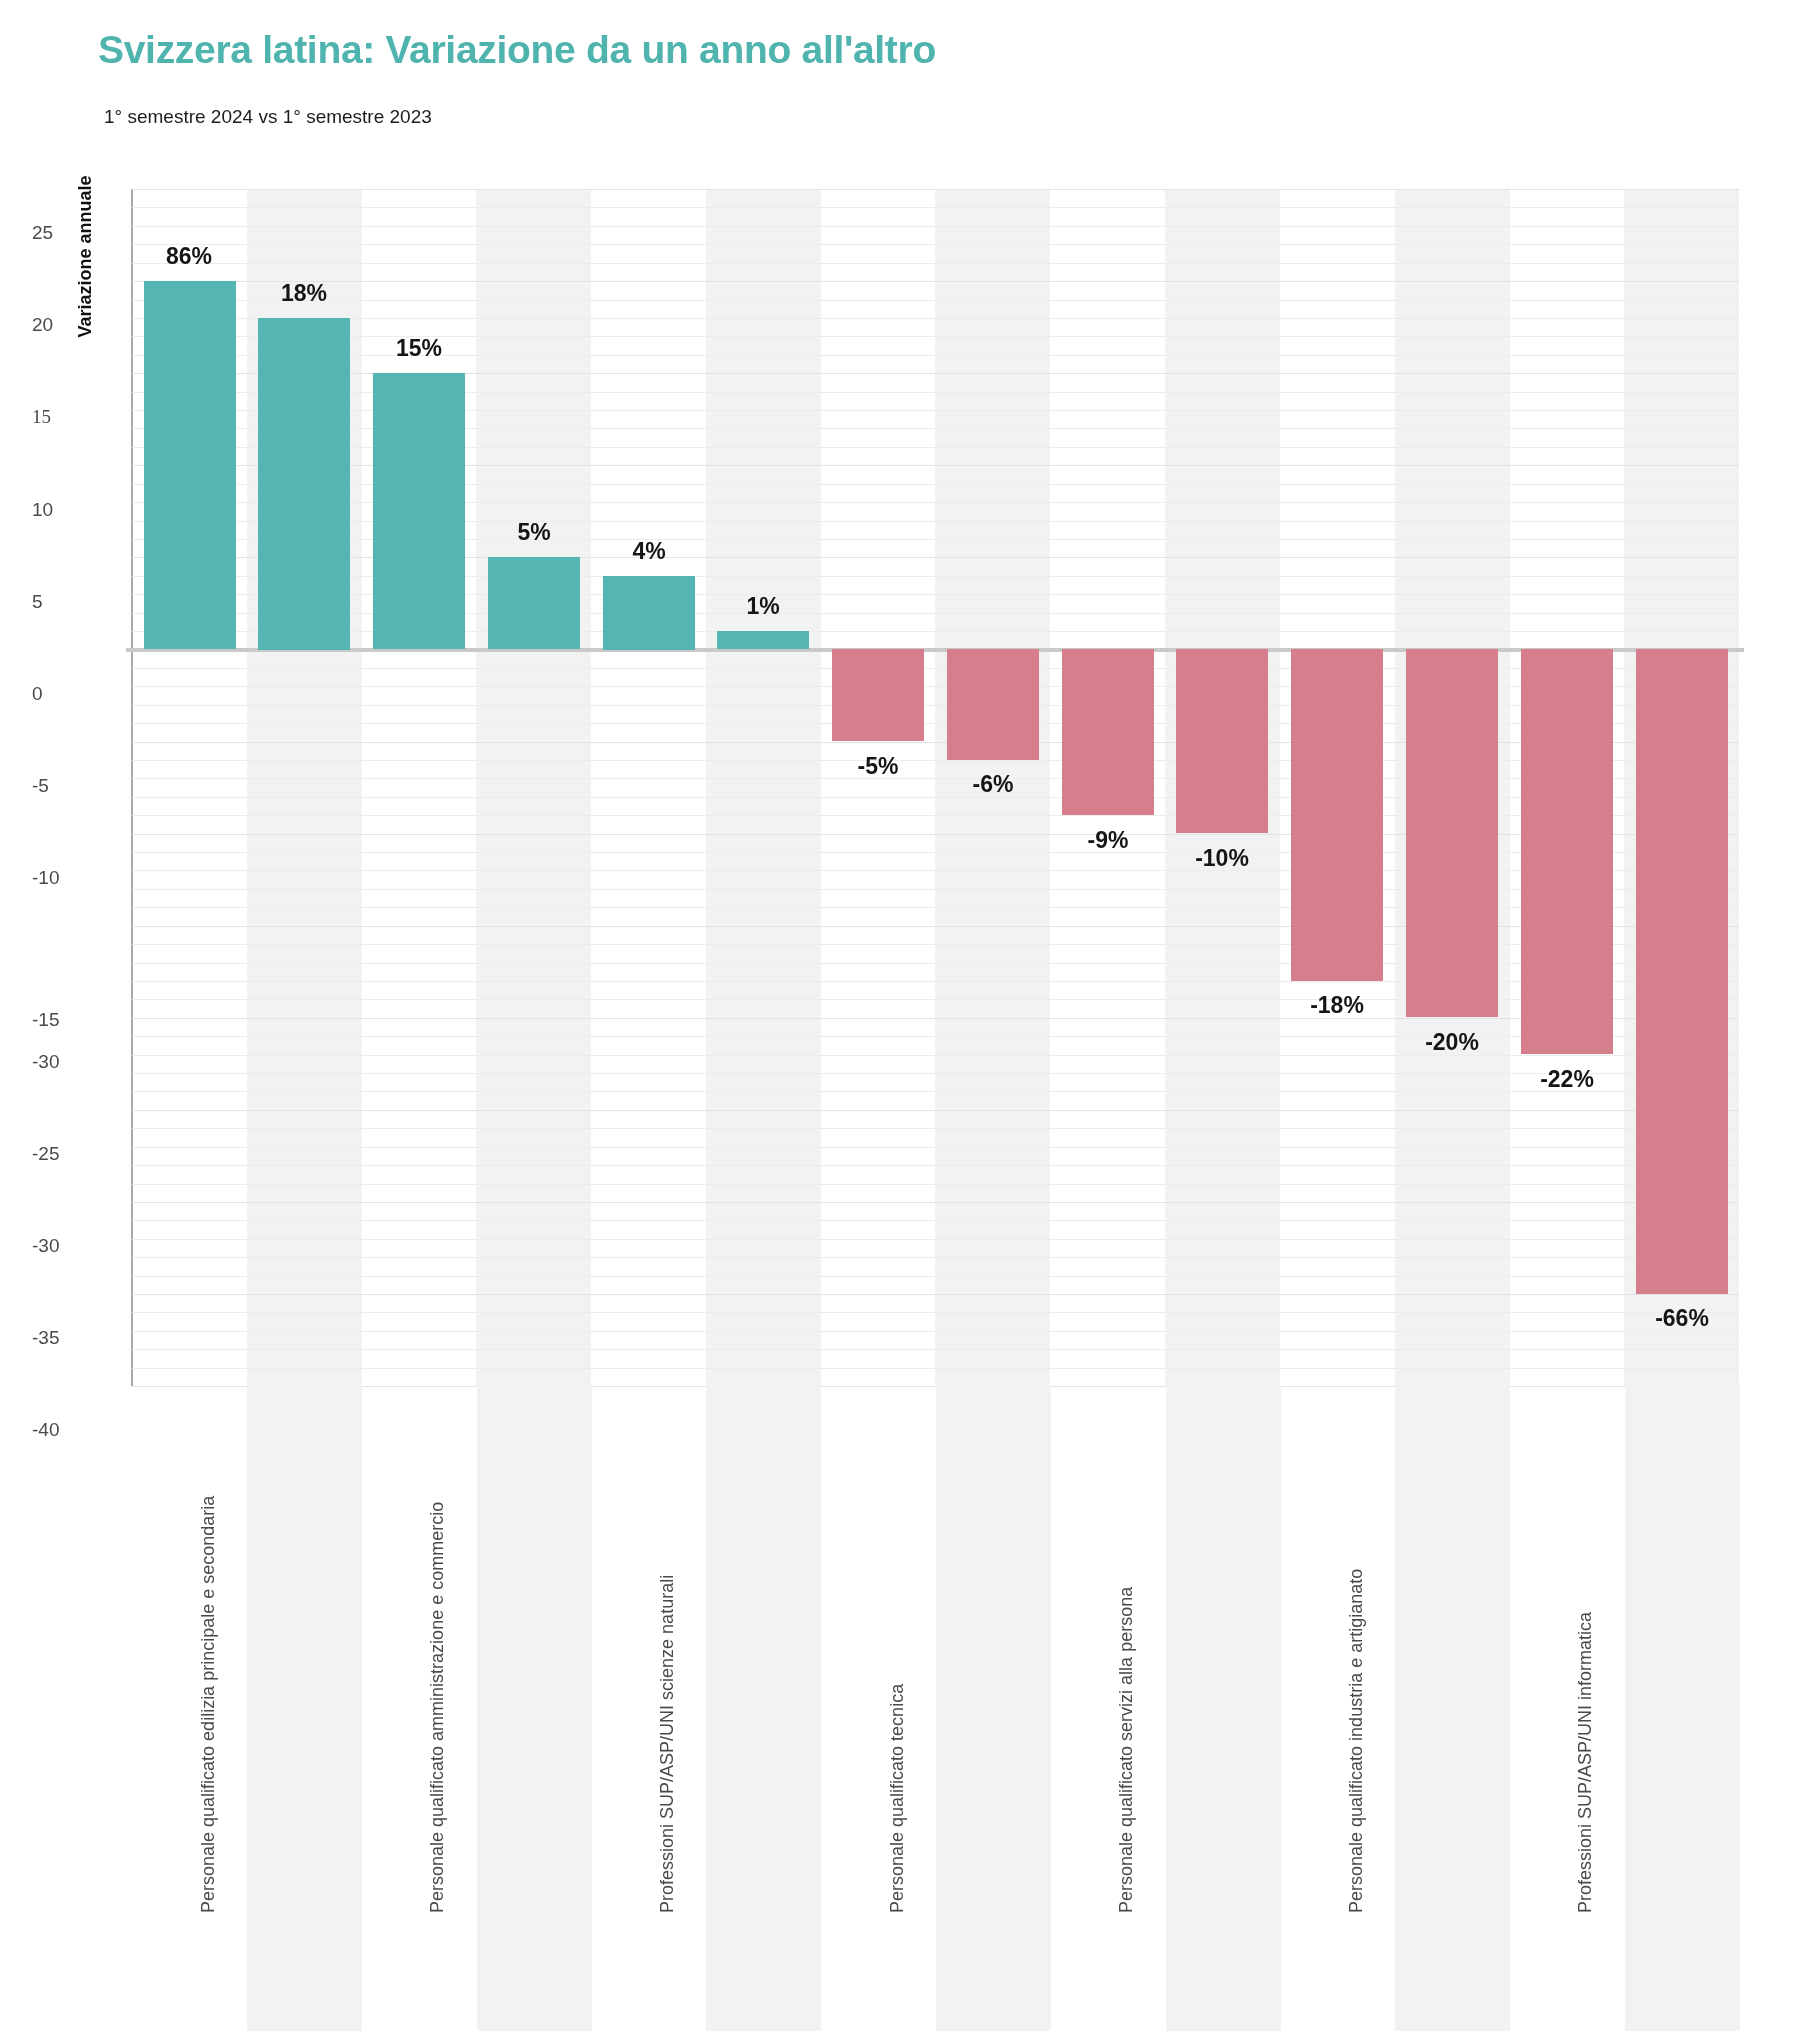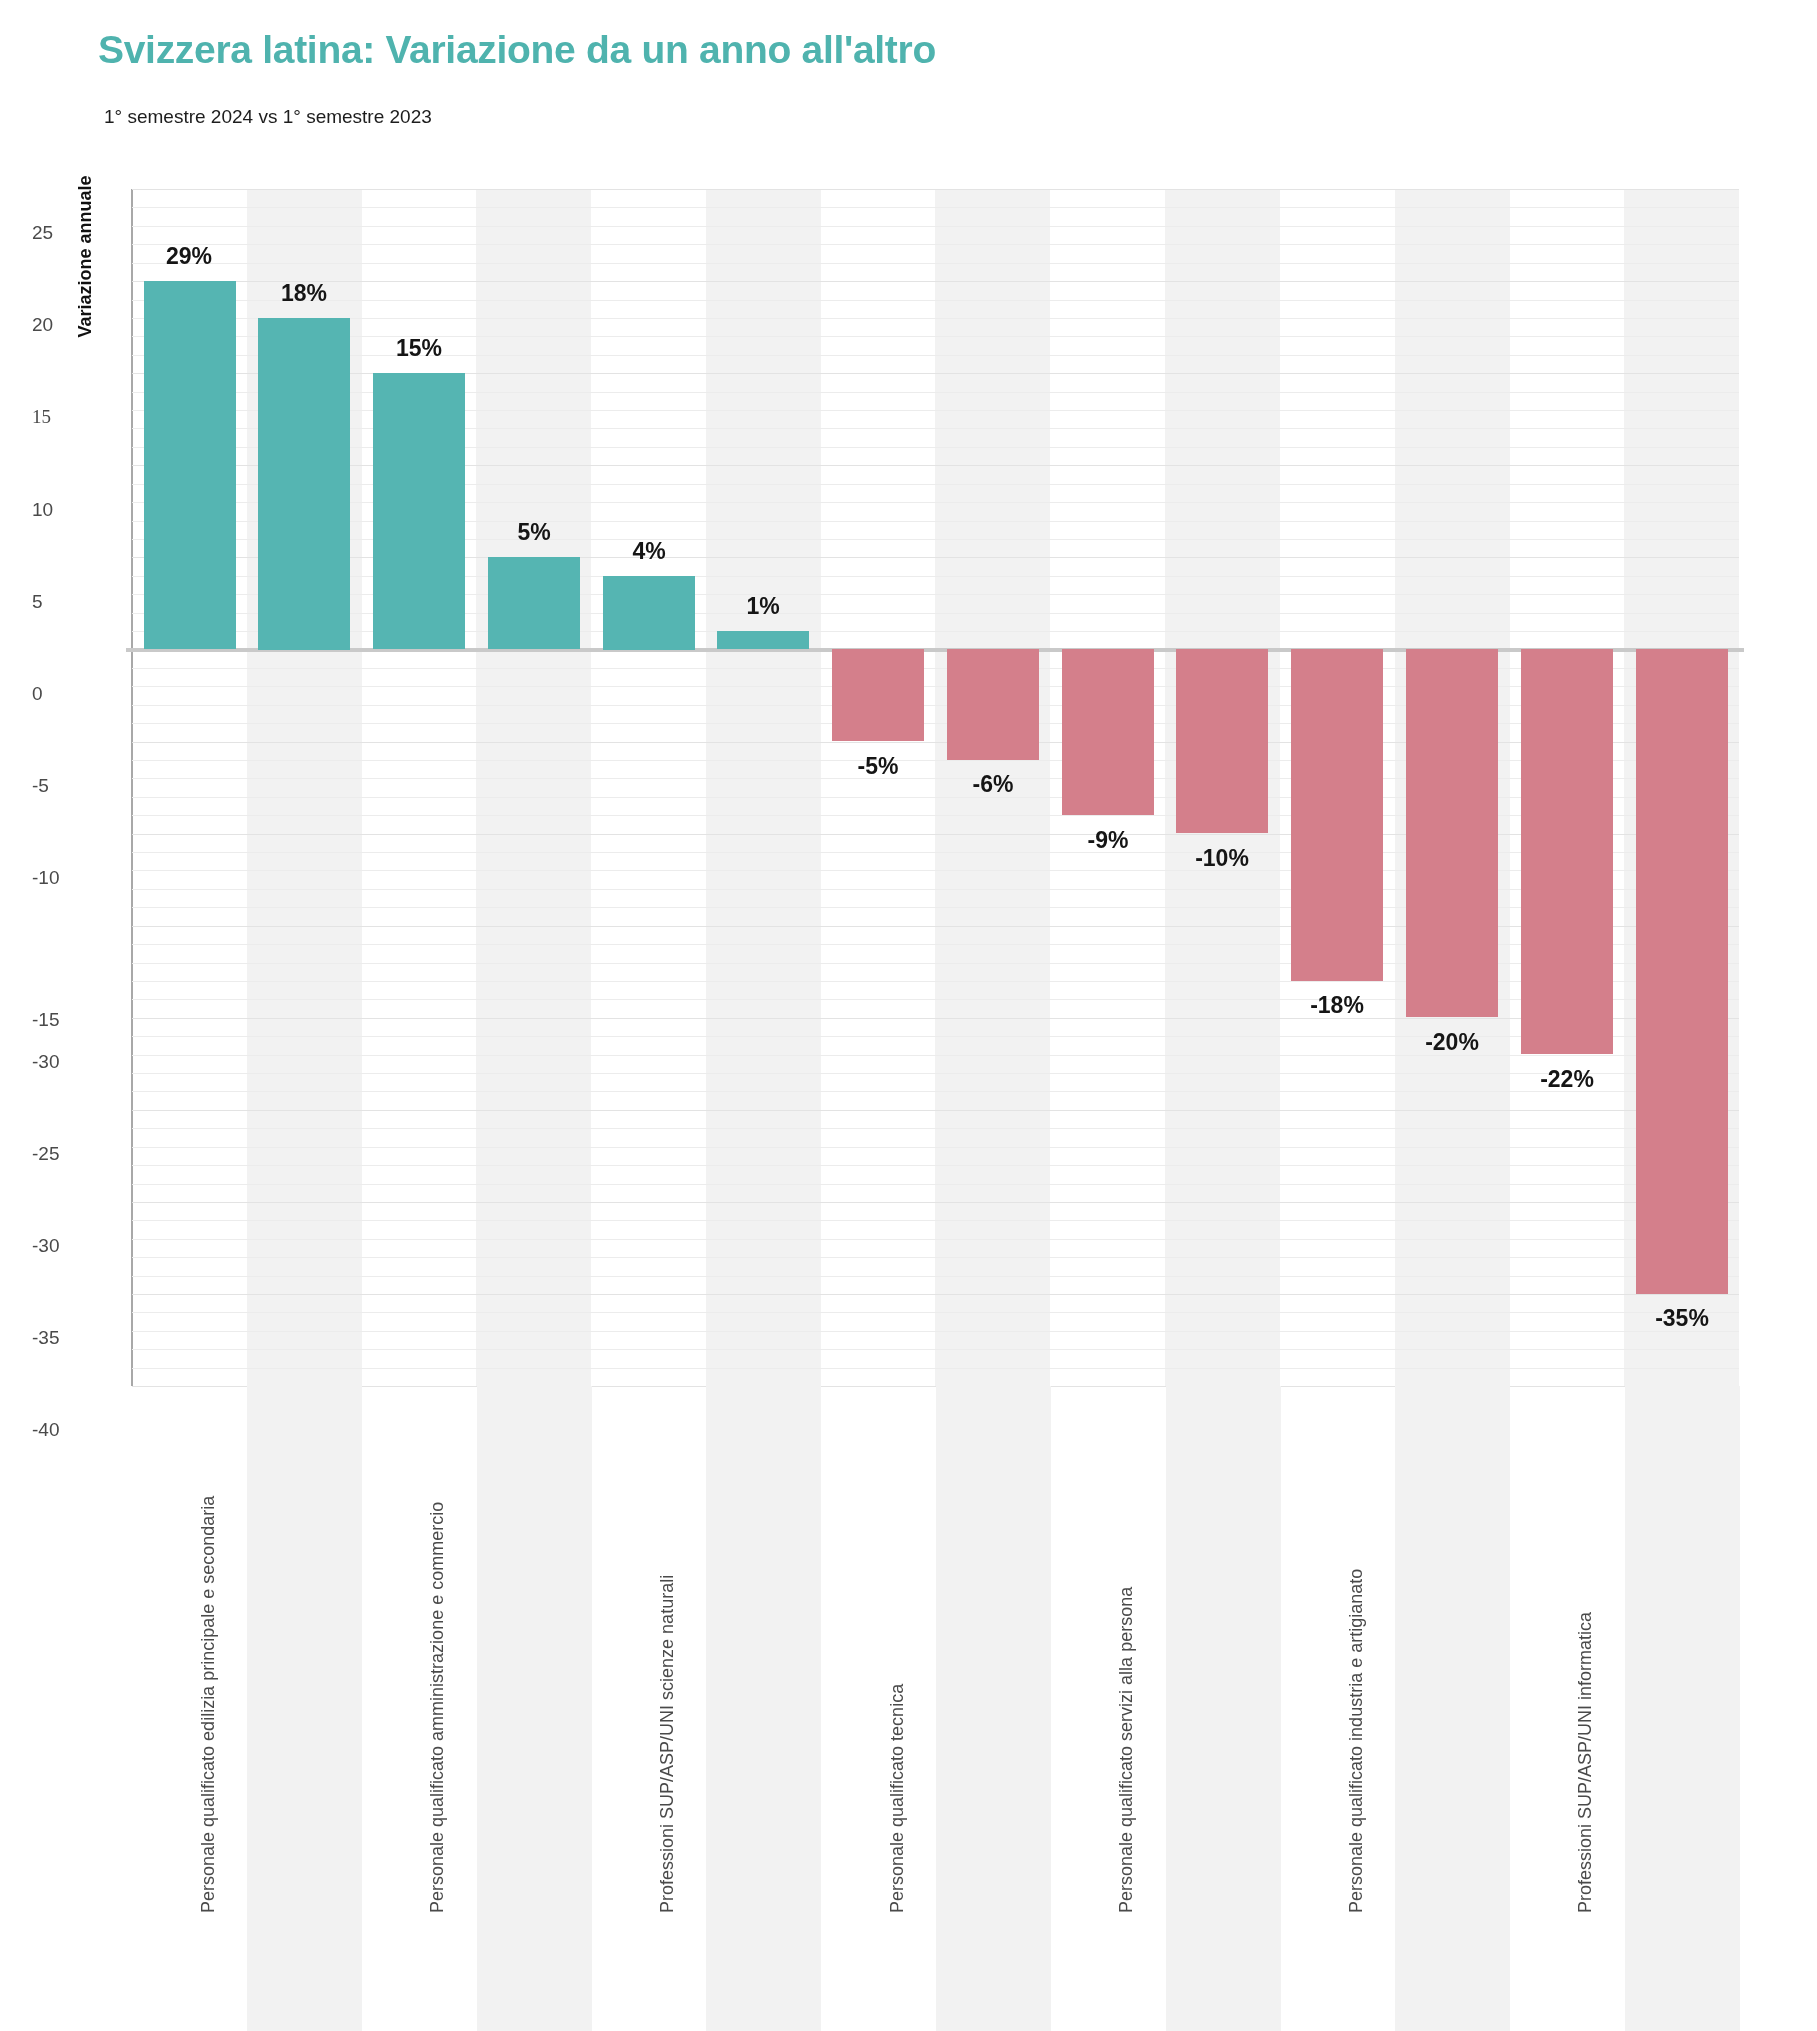--- a/index.html
+++ b/index.html
@@ -243,21 +243,21 @@
       <div class="gridline minor" style="top: 129px;"></div>
       <div class="gridline minor" style="top: 111px;"></div>
       <div class="gridline" style="top: 92px;"></div>
       <div class="gridline minor" style="top: 74px;"></div>
       <div class="gridline minor" style="top: 55px;"></div>
       <div class="gridline minor" style="top: 37px;"></div>
       <div class="gridline minor" style="top: 18.4px;"></div>
       <div class="gridline" style="top: 0px;"></div>
       <div class="zero-line" style="top: 459px;"></div>
       <div class="bar pos" title="Personale qualificato edilizia principale e secondaria: 20%" style="left: 11.5px; width: 92px; top: 92px; height: 368px;"></div>
-      <div class="value-label" style="left: 57px; top: 54px;">29%</div>
+      <div class="value-label" style="left: 57px; top: 54px;">86%</div>
       <div class="bar pos" title="Professioni SUP/ASP/UNI ambito sociale: 18%" style="left: 126px; width: 92px; top: 129px; height: 332px;"></div>
       <div class="value-label" style="left: 172px; top: 91px;">18%</div>
       <div class="bar pos" title="Personale qualificato amministrazione e commercio: 15%" style="left: 241px; width: 92px; top: 184px; height: 276px;"></div>
       <div class="value-label" style="left: 287px; top: 146px;">15%</div>
       <div class="bar pos" title="Dirigenti: 5%" style="left: 356px; width: 92px; top: 368px; height: 92px;"></div>
       <div class="value-label" style="left: 402px; top: 330px;">5%</div>
       <div class="bar pos" title="Professioni SUP/ASP/UNI scienze naturali: 4%" style="left: 471px; width: 92px; top: 387px; height: 74px;"></div>
       <div class="value-label" style="left: 517px; top: 349px;">4%</div>
       <div class="bar pos" title="Professioni SUP/ASP/UNI economia: 1%" style="left: 585px; width: 92px; top: 442px; height: 18.4px;"></div>
       <div class="value-label" style="left: 631px; top: 404px;">1%</div>
@@ -269,21 +269,21 @@
       <div class="value-label" style="left: 976px; top: 638px;">-9%</div>
       <div class="bar neg" title="Personale qualificato montaggio e personale ausiliario: -10%" style="left: 1044px; width: 92px; top: 460px; height: 184px;"></div>
       <div class="value-label" style="left: 1090px; top: 656px; text-align: center;">-10%</div>
       <div class="bar neg" title="Personale qualificato industria e artigianato: -18%" style="left: 1159px; width: 92px; top: 460px; height: 332px;"></div>
       <div class="value-label" style="left: 1205px; top: 803px;">-18%</div>
       <div class="bar neg" title="Personale qualificato attività d'ufficio: -20%" style="left: 1274px; width: 92px; top: 460px; height: 368px;"></div>
       <div class="value-label" style="left: 1320px; top: 840px;">-20%</div>
       <div class="bar neg" title="Professioni SUP/ASP/UNI informatica: -22%" style="left: 1389px; width: 92px; top: 460px; height: 405px;"></div>
       <div class="value-label" style="left: 1435px; top: 877px;">-22%</div>
       <div class="bar neg" title="Professioni SUP/ASP/UNI sanità: -35%" style="left: 1504px; width: 92px; top: 460px; height: 645px;"></div>
-      <div class="value-label" style="left: 1550px; top: 1116px;">-35%</div>
+      <div class="value-label" style="left: 1550px; top: 1116px;">-66%</div>
     </div>
   <div id="xlabels">
       <div style="position: absolute; left: 190px; top: 1401px; height: 530px; width: 0px;">
         <div style="position: absolute; left: 0px; bottom: 0px; transform-origin: 0px 0px; transform: rotate(-90deg) translateY(50%); font-size: 18px; color: rgb(74, 74, 74); white-space: nowrap; line-height: 1;">Personale qualificato edilizia principale e secondaria</div>
       </div>
       <div style="position: absolute; left: 305px; top: 1401px; height: 530px; width: 0px;">
         <div style="position: absolute; left: 0px; bottom: 0px; transform-origin: 0px 0px; transform: rotate(-90deg) translateY(50%); font-size: 18px; color: rgb(74, 74, 74); white-space: nowrap; line-height: 1;">Professioni SUP/ASP/UNI ambito sociale</div>
       </div>
       <div style="position: absolute; left: 419px; top: 1401px; height: 530px; width: 0px;">
         <div style="position: absolute; left: 0px; bottom: 0px; transform-origin: 0px 0px; transform: rotate(-90deg) translateY(50%); font-size: 18px; color: rgb(74, 74, 74); white-space: nowrap; line-height: 1;">Personale qualificato amministrazione e commercio</div>

